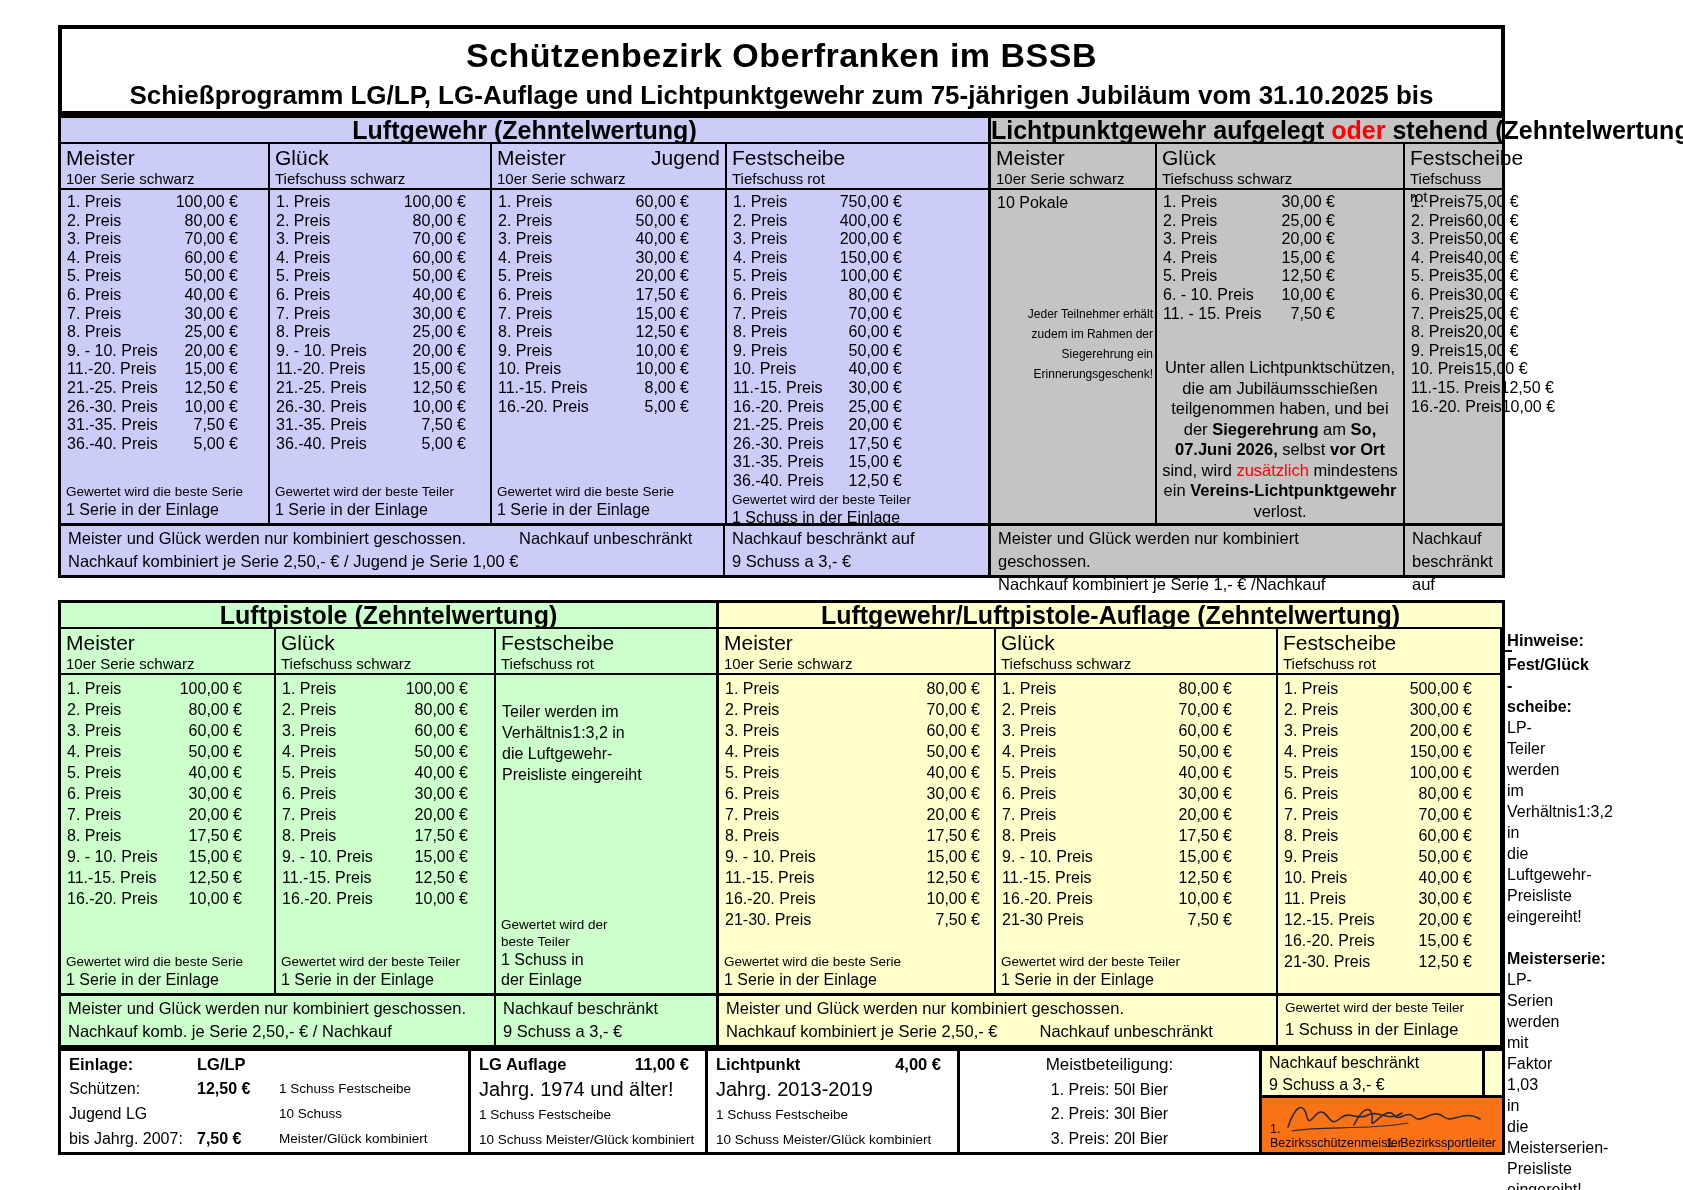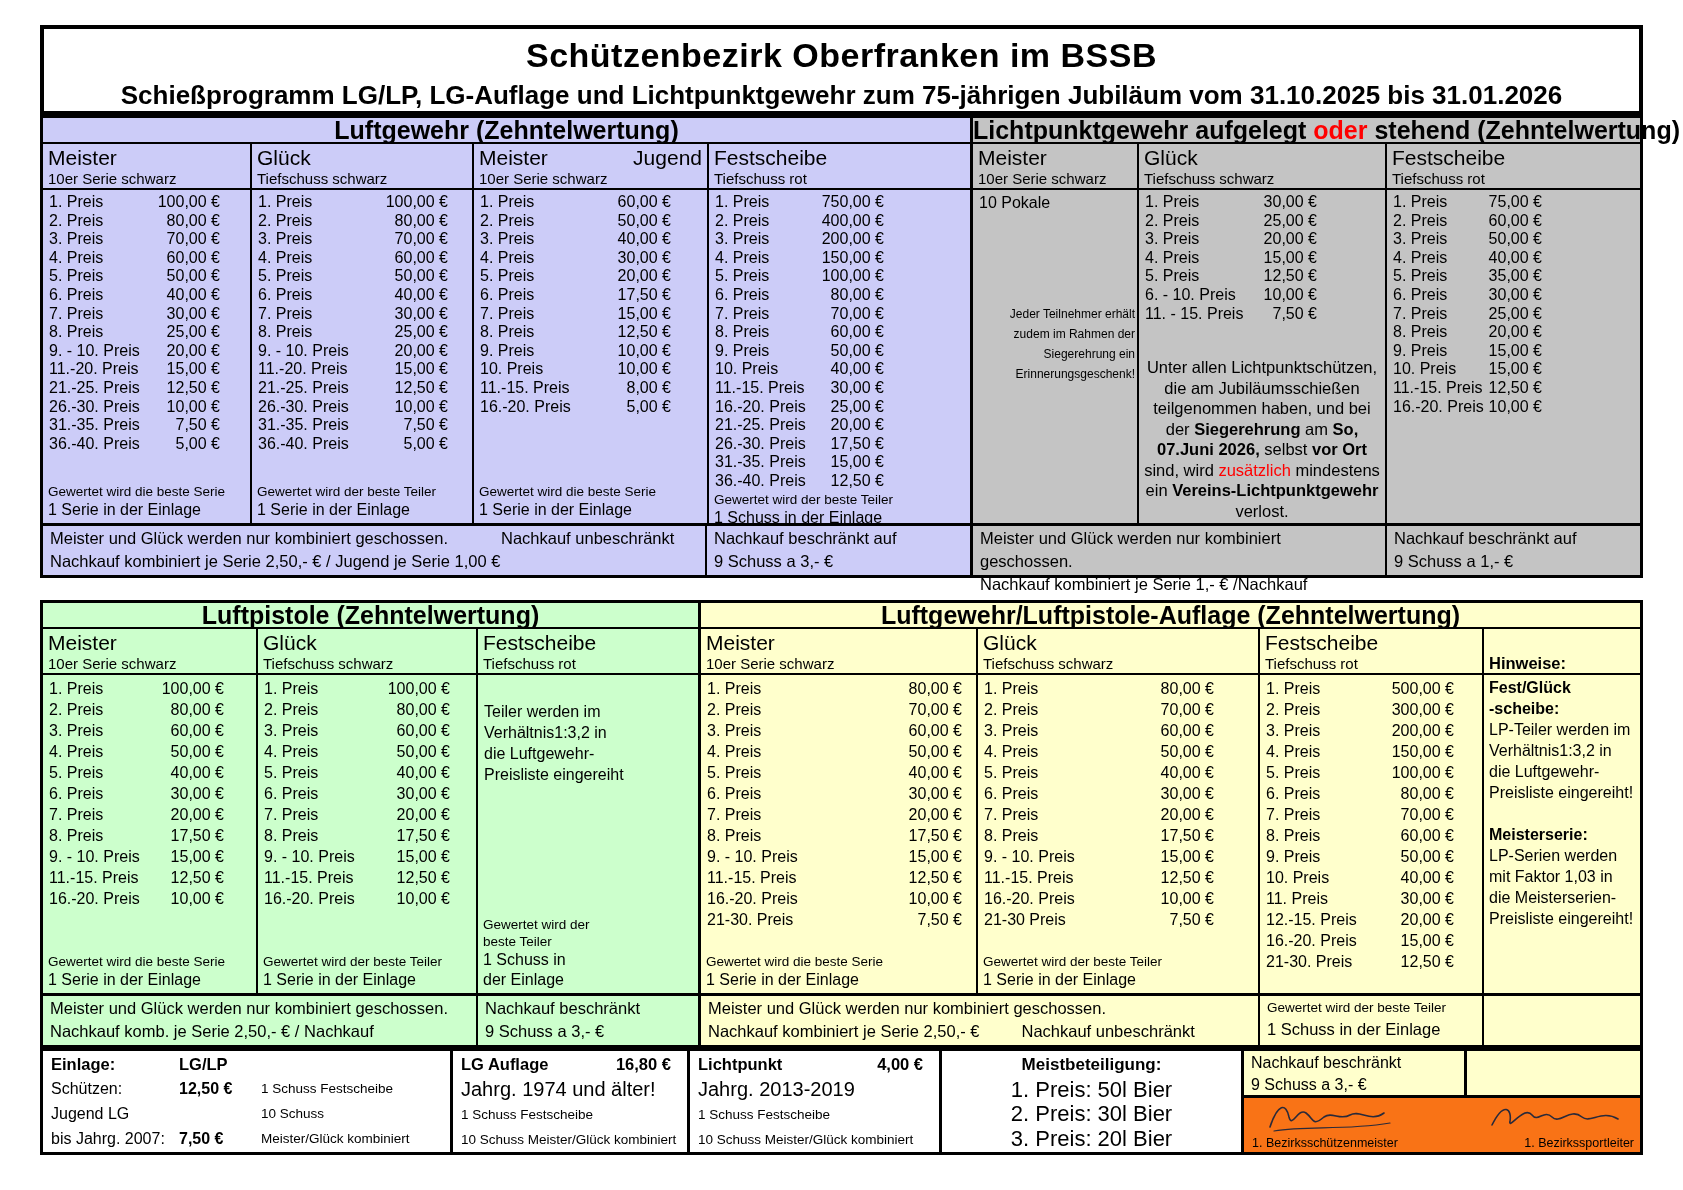--- a/index.html
+++ b/index.html
@@ -1,19 +1,19 @@
 <!DOCTYPE html>
 <html><head>
 <meta charset="utf-8">
 <style>
 *{box-sizing:border-box;margin:0;padding:0}
 html,body{background:#fff}
 body{font-family:"Liberation Sans",sans-serif;color:#000}
 .page{position:relative;width:1683px;height:1190px;background:#fff;overflow:hidden}
-.content{position:absolute;left:40px;top:25px;width:1603px}
+.content{position:absolute;left:58px;top:25px;width:1447px}
 .title-block{border:4px solid #000;height:90px;text-align:center;padding-top:4px;background:#fff}
 .main-title{font-size:34px;font-weight:bold;line-height:44px;letter-spacing:.5px}
 .subtitle{font-size:26px;font-weight:bold;line-height:36px}
 .band{display:flex;align-items:stretch}
 .band1{height:463px}
 .band2{height:448px;margin-top:22px}
 .sec{border:3px solid #000;display:flex;flex-direction:column;min-width:0}
 .sec+.sec{margin-left:-3px}
 .sec-title{height:26px;font-size:25px;font-weight:bold;text-align:center;line-height:25px;border-bottom:2px solid #000;white-space:nowrap}
 .red{color:#ff0000}
@@ -54,22 +54,22 @@
 .einlage-grid{display:grid;grid-template-columns:128px 82px 1fr;height:100%;align-content:space-between}
 .einlage-grid .cell{font-size:16px;line-height:20px;white-space:nowrap}
 .einlage-grid .lbl-b{font-weight:bold;font-size:16.5px}
 .einlage-grid .val-b{font-weight:bold}
 .einlage-grid .note{font-size:13.5px;align-self:center}
 .fb-rows{display:flex;flex-direction:column;justify-content:space-between;height:100%}
 .fb-title-row{display:flex;justify-content:space-between;font-weight:bold;font-size:16.5px;line-height:20px;padding-right:8px}
 .fb-line{font-size:20px;line-height:19px;white-space:nowrap}
 .fb-line.small{font-size:13.5px}
 .meist{text-align:center}
-.meist .t{font-weight:bold;font-size:17px;line-height:21px}
-.meist .l{font-size:22px;line-height:21px}
+.meist .t{font-weight:normal;font-size:17px;line-height:21px}
+.meist .l{font-size:16px;line-height:21px}
 .right-stack{flex:1;display:flex;flex-direction:column;min-width:0}
 .ycells{height:50px;display:flex}
 .ycell{border:3px solid #000;padding:1px 7px;font-size:16px;line-height:22px}
 .ycell.first{width:226px}
 .ycell.rest{flex:1;margin-left:-3px}
 .sigbox{flex:1;border:3px solid #000;margin-top:-3px;background:#f97316;display:flex}
 .sig{flex:1;position:relative;padding:2px 6px}
 .sig svg{position:absolute;top:1px}
 .sig .sig-label{position:absolute;bottom:2px;font-size:12.5px}
 .sig.left .sig-label{left:8px}
@@ -970,21 +970,21 @@
         <div class="cell">bis Jahrg. 2007:</div>
         <div class="cell val-b">7,50 €</div>
         <div class="cell note">Meister/Glück kombiniert</div>
       </div>
     </div>
 
     <div class="fblock fb2">
       <div class="fb-rows">
         <div class="fb-title-row">
               <span>LG Auflage</span>
-              <span>16,80 €</span>
+              <span>11,00 €</span>
             </div>
         <div class="fb-line">Jahrg. 1974 und älter!</div>
         <div class="fb-line small">1 Schuss Festscheibe</div>
         <div class="fb-line small">10 Schuss Meister/Glück kombiniert</div>
       </div>
     </div>
 
     <div class="fblock fb3">
       <div class="fb-rows">
         <div class="fb-title-row">

